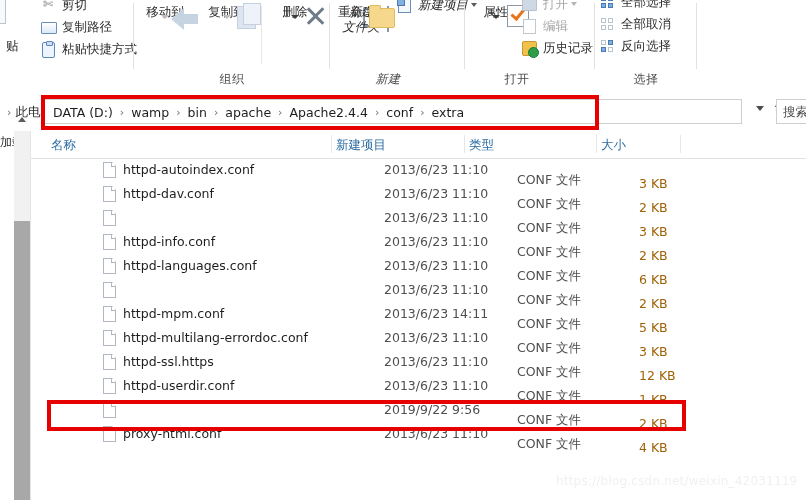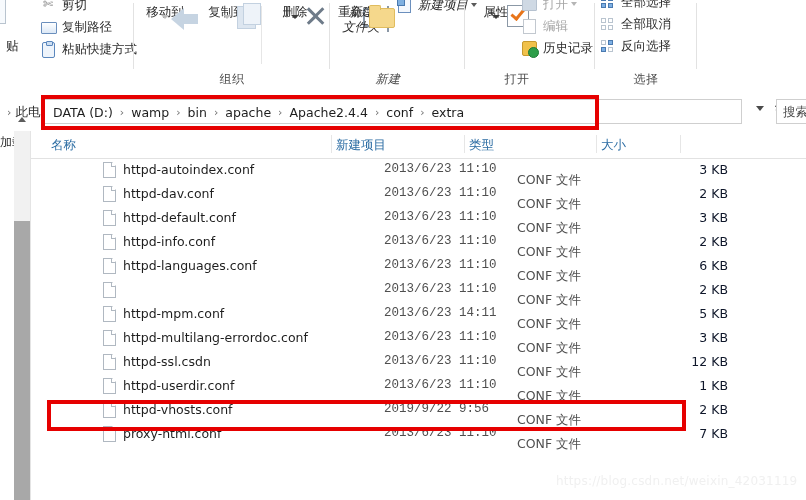--- a/index.html
+++ b/index.html
@@ -376,30 +376,30 @@
     width: 4px; height: 4px;
     border-left: 1px solid #b0b8c1;
     border-bottom: 1px solid #b0b8c1;
   }
   .row .fname {
     position: absolute; left: 44px; top: 4px;
     white-space: nowrap;
   }
   .row .fdate {
     position: absolute; left: 305px; top: 4px;
-    color: #4f4f4f; white-space: nowrap; font-family: Liberation Mono, monospace;
+    color: #4f4f4f; white-space: nowrap;
   }
   .row .ftype {
     position: absolute; left: 438px; top: 14px;
     color: #4f4f4f; white-space: nowrap;
   }
   .row .fsize {
-    position: absolute; left: 560px; top: 4px;
-    width: 89px; text-align: right;
-    color: #0f172a; white-space: nowrap;
+    position: absolute; left: 560px; top: 18px;
+    width: 89px; 
+    color: #a16207; white-space: nowrap;
   }
 
   
   .redbox {
     position: absolute;
     border: 4px solid #e60000;
     box-sizing: border-box;
     pointer-events: none;
   }
   #redbox-address { left: 41px; top: 95px; width: 558px; height: 35px; }
@@ -612,21 +612,20 @@
     </div>
     <div class="row">
       <span class="fico"></span>
       <span class="fname">httpd-dav.conf</span>
       <span class="fdate">2013/6/23 11:10</span>
       <span class="ftype">CONF 文件</span>
       <span class="fsize">2 KB</span>
     </div>
     <div class="row">
       <span class="fico"></span>
-      <span class="fname">httpd-default.conf</span>
       <span class="fdate">2013/6/23 11:10</span>
       <span class="ftype">CONF 文件</span>
       <span class="fsize">3 KB</span>
     </div>
     <div class="row">
       <span class="fico"></span>
       <span class="fname">httpd-info.conf</span>
       <span class="fdate">2013/6/23 11:10</span>
       <span class="ftype">CONF 文件</span>
       <span class="fsize">2 KB</span>
@@ -653,45 +652,44 @@
     </div>
     <div class="row">
       <span class="fico"></span>
       <span class="fname">httpd-multilang-errordoc.conf</span>
       <span class="fdate">2013/6/23 11:10</span>
       <span class="ftype">CONF 文件</span>
       <span class="fsize">3 KB</span>
     </div>
     <div class="row">
       <span class="fico"></span>
-      <span class="fname">httpd-ssl.csdn</span>
+      <span class="fname">httpd-ssl.https</span>
       <span class="fdate">2013/6/23 11:10</span>
       <span class="ftype">CONF 文件</span>
       <span class="fsize">12 KB</span>
     </div>
     <div class="row">
       <span class="fico"></span>
       <span class="fname">httpd-userdir.conf</span>
       <span class="fdate">2013/6/23 11:10</span>
       <span class="ftype">CONF 文件</span>
       <span class="fsize">1 KB</span>
     </div>
     <div class="row">
       <span class="fico"></span>
-      <span class="fname">httpd-vhosts.conf</span>
       <span class="fdate">2019/9/22 9:56</span>
       <span class="ftype">CONF 文件</span>
       <span class="fsize">2 KB</span>
     </div>
     <div class="row">
       <span class="fico"></span>
       <span class="fname">proxy-html.conf</span>
       <span class="fdate">2013/6/23 11:10</span>
       <span class="ftype">CONF 文件</span>
-      <span class="fsize">7 KB</span>
+      <span class="fsize">4 KB</span>
     </div>
   </div>
 </div>
 
 <div class="redbox" id="redbox-address"></div>
 <div class="redbox" id="redbox-vhosts"></div>
 
 <div id="watermark">https://blog.csdn.net/weixin_42031119</div>
 
 </body></html>

